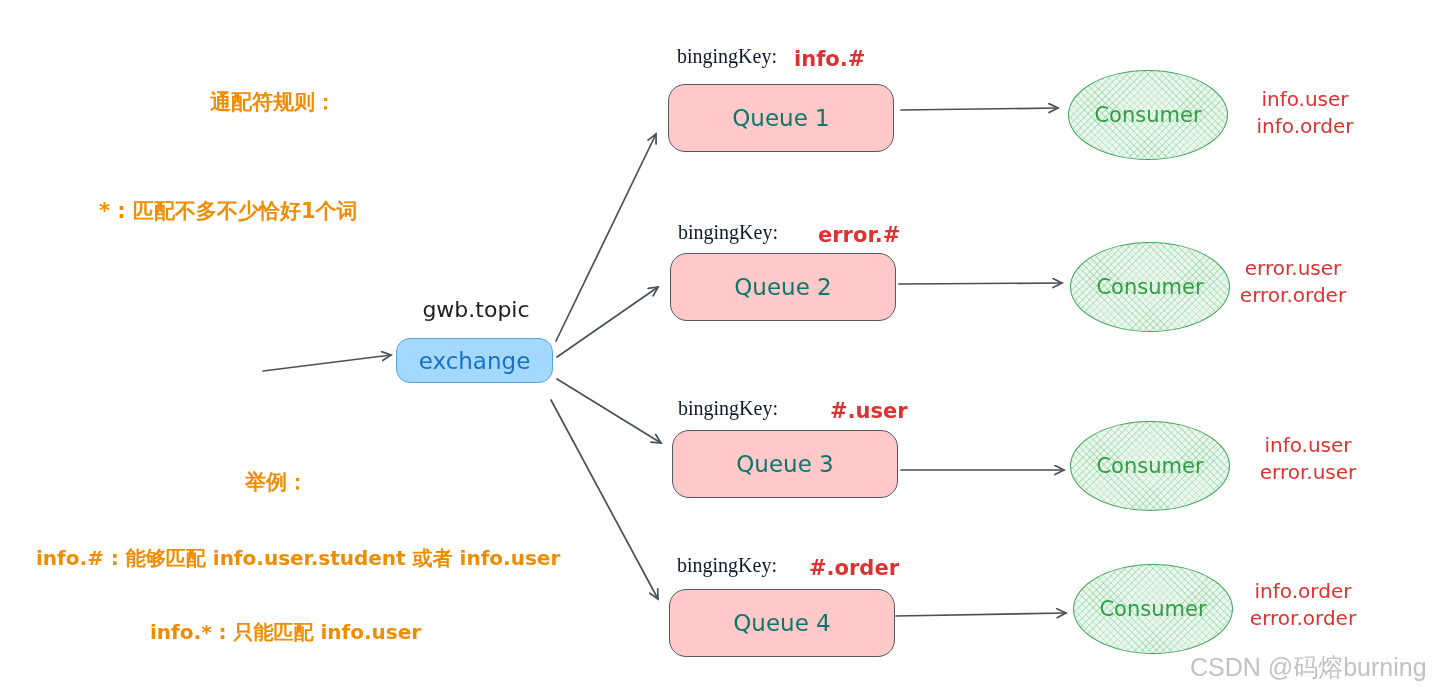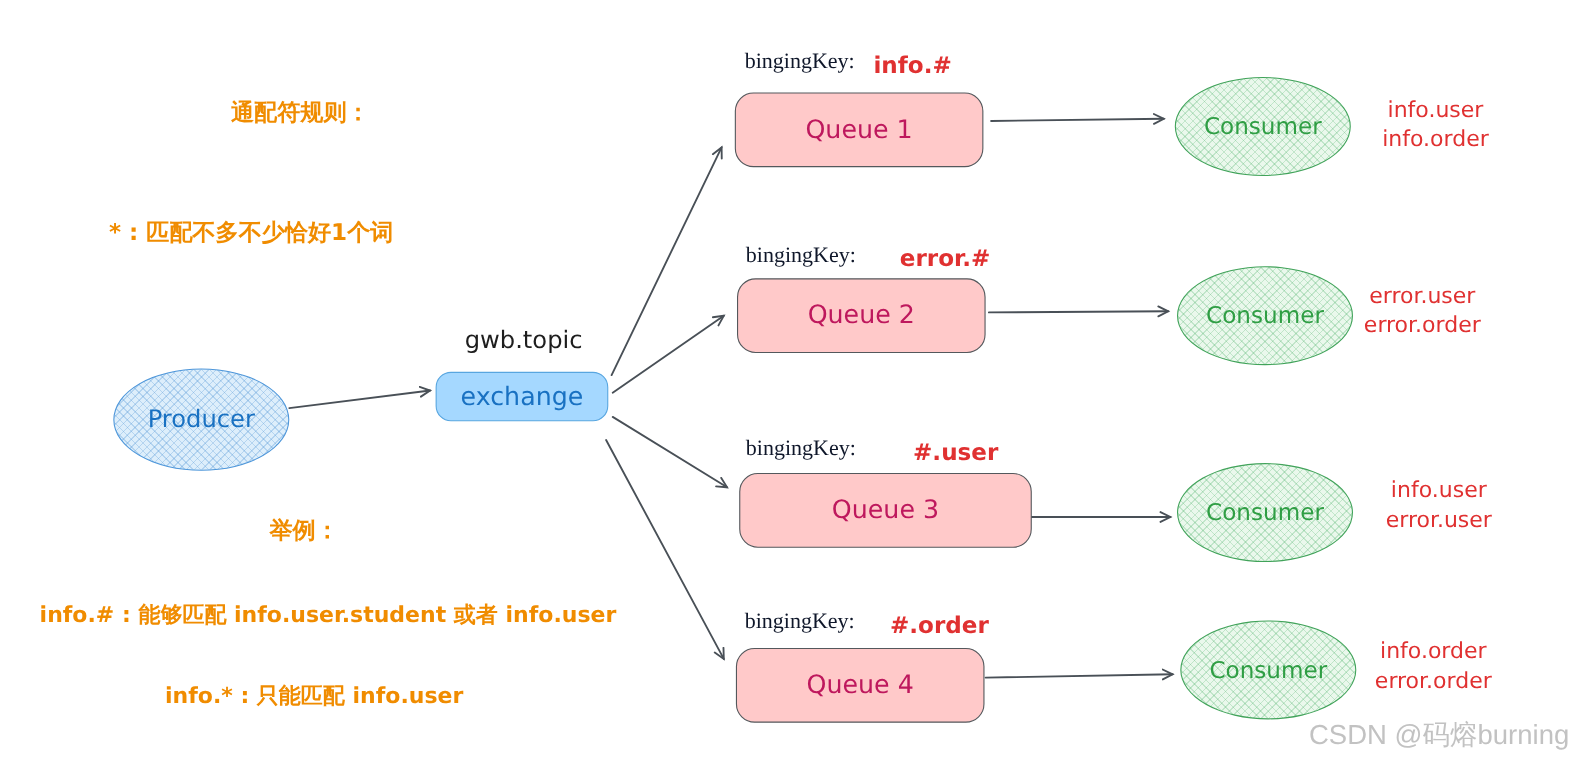--- a/index.html
+++ b/index.html
@@ -32,21 +32,21 @@
       #eaf8ec;
     border:1.7px solid #41a35a;
     color:#2f9e44; font-size:21px;
   }
   .rect.blue-solid {
     background:#a5d8ff; border:1.6px solid #58a6e0; border-radius:14px;
     color:#1971c2; font-size:23px;
   }
   .rect.pink {
     background:#ffc9c9; border:1.6px solid #54585c; border-radius:17px;
-    color:#be185d; font-size:23px;
+    color:#0f766e; font-size:23px;
   }
 
   
   .note { color:#f08c00; font-weight:600; font-size:21px; white-space:nowrap; }
   .note.small { font-size:20px; }
   .black-label { color:#0f172a; font-size:20px; white-space:nowrap;font-family:Liberation Serif, serif; }
   .red-key { color:#e03131; font-size:21px; font-weight:600; white-space:nowrap; }
   .exchange-name { color:#1e1e1e; font-size:22px; text-align:center; }
   .messages { color:#e03131; font-size:20px; font-weight:400; line-height:27px; text-align:center; white-space:nowrap; }
   .watermark { color:#c2c2c2; font-size:25px; font-family:"Liberation Sans", sans-serif; white-space:nowrap; }
@@ -72,23 +72,20 @@
     <path class="arrow" d="M901,470 L1064,470" marker-end="url(#ah)"></path>
     <path class="arrow" d="M896,616 L1066,613" marker-end="url(#ah)"></path>
   </svg>
 
   <div class="abs note" style="left:136px; top:88px; width:200px; text-align:right;">通配符规则：</div>
   <div class="abs note" style="left:99px; top:197px;">* : 匹配不多不少恰好1个词</div>
   <div class="abs note" style="left:245px; top:468px;">举例：</div>
   <div class="abs note small" style="left:36px; top:545px;">info.# : 能够匹配 info.user.student 或者 info.user</div>
   <div class="abs note small" style="left:150px; top:599px;margin-top:20px;">info.* : 只能匹配 info.user</div>
 
-  <div class="abs node ellipse blue" style="left:103px; top:335px; width:160px; height:93px;">
-    <span>Producer</span>
-  </div>
 
   <div class="abs exchange-name" style="left:398px; top:297px; width:156px;">gwb.topic</div>
   <div class="abs node rect blue-solid" style="left:396px; top:338px; width:157px; height:45px;">
     <span>exchange</span>
   </div>
 
   <div class="abs black-label" style="left:677px; top:45px;">bingingKey:</div>
   <div class="abs red-key" style="left:794px; top:47px;">info.#</div>
   <div class="abs node rect pink" style="left:668px; top:84px; width:226px; height:68px;">
     <span>Queue 1</span>
@@ -109,21 +106,21 @@
   <div class="abs node ellipse green" style="left:1070px; top:242px; width:160px; height:90px;">
     <span>Consumer</span>
   </div>
   <div class="abs messages" style="left:1228px; top:255px; width:130px;">
     <div>error.user</div>
     <div>error.order</div>
   </div>
 
   <div class="abs black-label" style="left:678px; top:397px;">bingingKey:</div>
   <div class="abs red-key" style="left:830px; top:399px;">#.user</div>
-  <div class="abs node rect pink" style="left:672px; top:430px; width:266px; height:68px;">
+  <div class="abs node rect pink" style="left:672px; top:430px; width:226px; height:68px;">
     <span>Queue 3</span>
   </div>
   <div class="abs node ellipse green" style="left:1070px; top:421px; width:160px; height:90px;">
     <span>Consumer</span>
   </div>
   <div class="abs messages" style="left:1243px; top:432px; width:130px;">
     <div>info.user</div>
     <div>error.user</div>
   </div>
 

